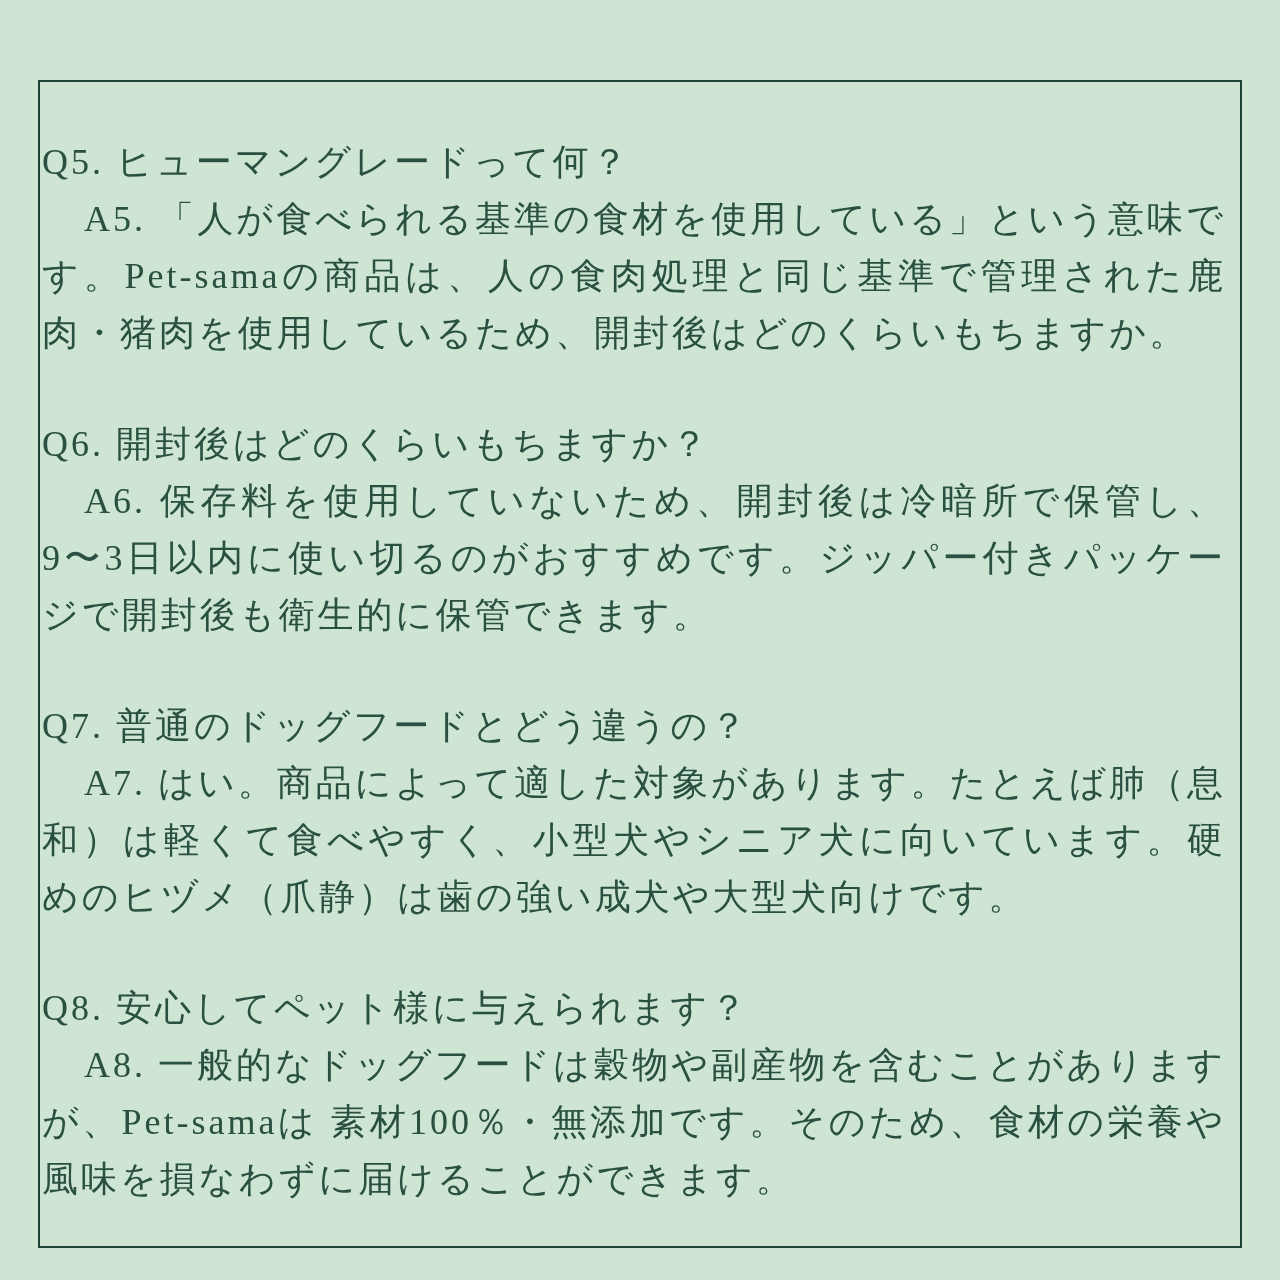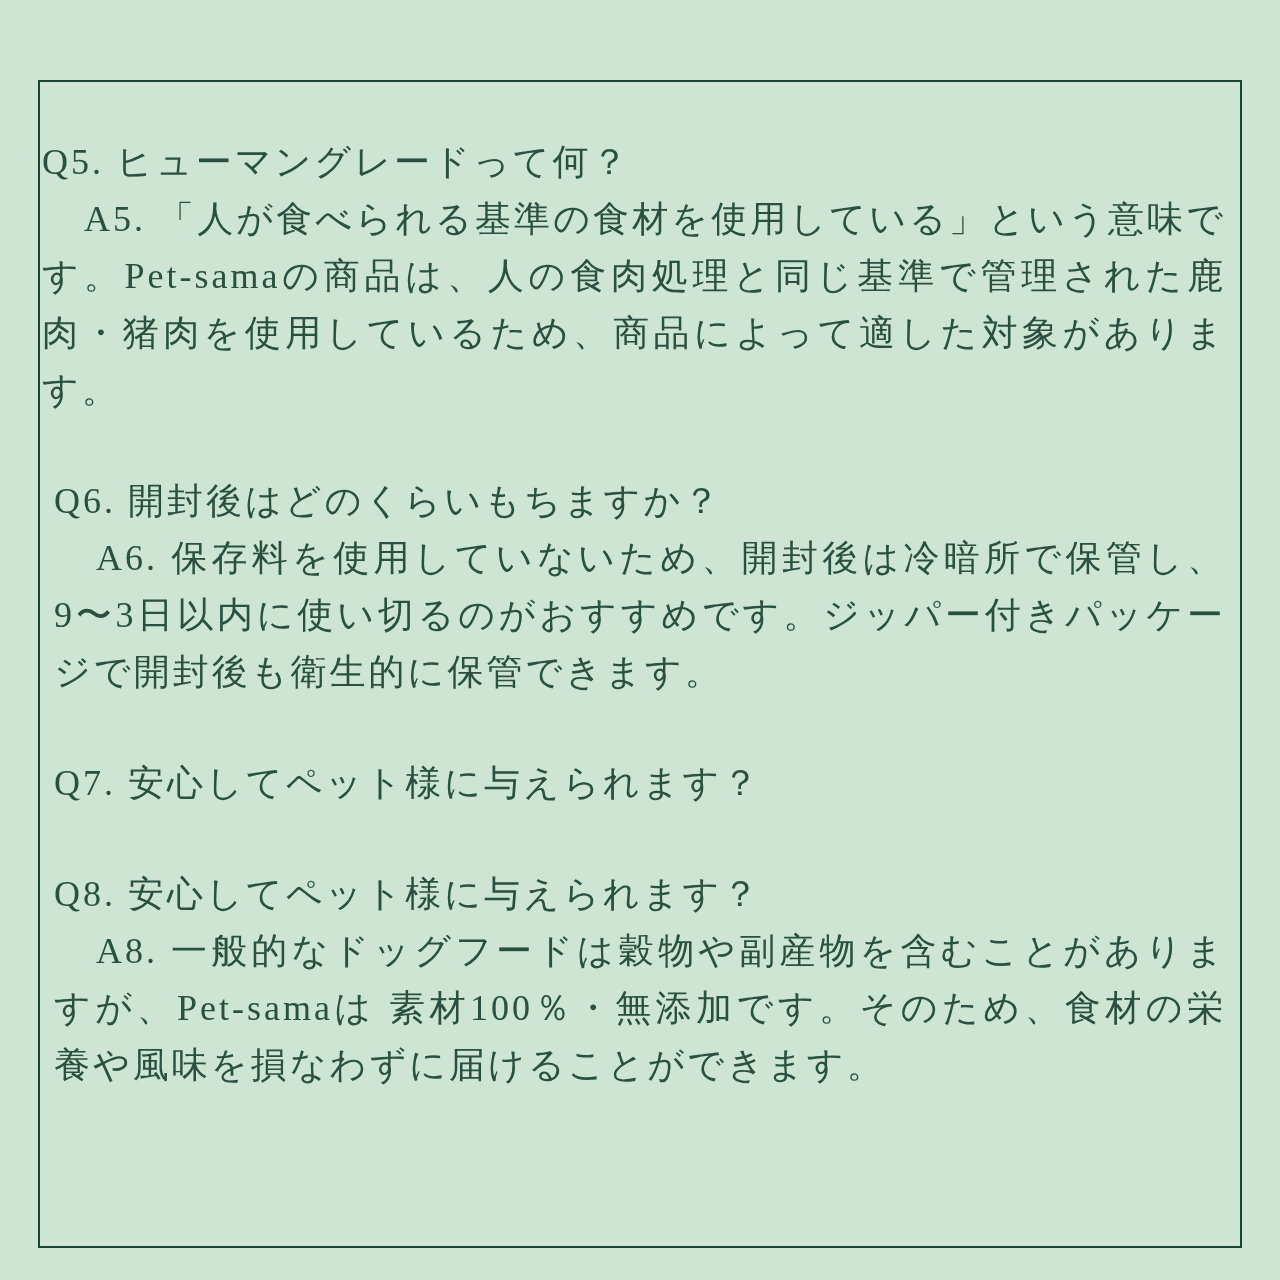--- a/index.html
+++ b/index.html
@@ -26,47 +26,47 @@
     color: #295040;
   }
   .faq-item {
     font-size: 36px;
     line-height: 57px;
     letter-spacing: 3px;
     text-align: justify;
   }
   .faq-item + .faq-item {
     margin-top: 54px;
-    margin-left: 12px;
   }
   .faq-question {
     margin: 0;
   }
   .faq-answer {
     margin: 0;
     text-indent: 42px;
   }
 </style>
 </head>
 <body>
 
 <div class="faq-card">
 
   <div class="faq-item">
     <p class="faq-question">Q5. ヒューマングレードって何？</p>
-    <p class="faq-answer">A5. 「人が食べられる基準の食材を使用している」という意味です。Pet-samaの商品は、人の食肉処理と同じ基準で管理された鹿肉・猪肉を使用しているため、商品によって適した対象があります。</p>
+    <p class="faq-answer">A5. 「人が食べられる基準の食材を使用している」という意味です。Pet-samaの商品は、人の食肉処理と同じ基準で管理された鹿肉・猪肉を使用しているため、開封後はどのくらいもちますか。</p>
   </div>
 
   <div class="faq-item">
     <p class="faq-question">Q6. 開封後はどのくらいもちますか？</p>
     <p class="faq-answer">A6. 保存料を使用していないため、開封後は冷暗所で保管し、9〜3日以内に使い切るのがおすすめです。ジッパー付きパッケージで開封後も衛生的に保管できます。</p>
   </div>
 
   <div class="faq-item">
-    <p class="faq-question">Q7. 安心してペット様に与えられます？</p>
+    <p class="faq-question">Q7. 普通のドッグフードとどう違うの？</p>
+    <p class="faq-answer">A7. はい。商品によって適した対象があります。たとえば肺（息和）は軽くて食べやすく、小型犬やシニア犬に向いています。硬めのヒヅメ（爪静）は歯の強い成犬や大型犬向けです。</p>
   </div>
 
   <div class="faq-item">
     <p class="faq-question">Q8. 安心してペット様に与えられます？</p>
     <p class="faq-answer">A8. 一般的なドッグフードは穀物や副産物を含むことがありますが、Pet-samaは 素材100％・無添加です。そのため、食材の栄養や風味を損なわずに届けることができます。</p>
   </div>
 
 </div>
 
 </body></html>

